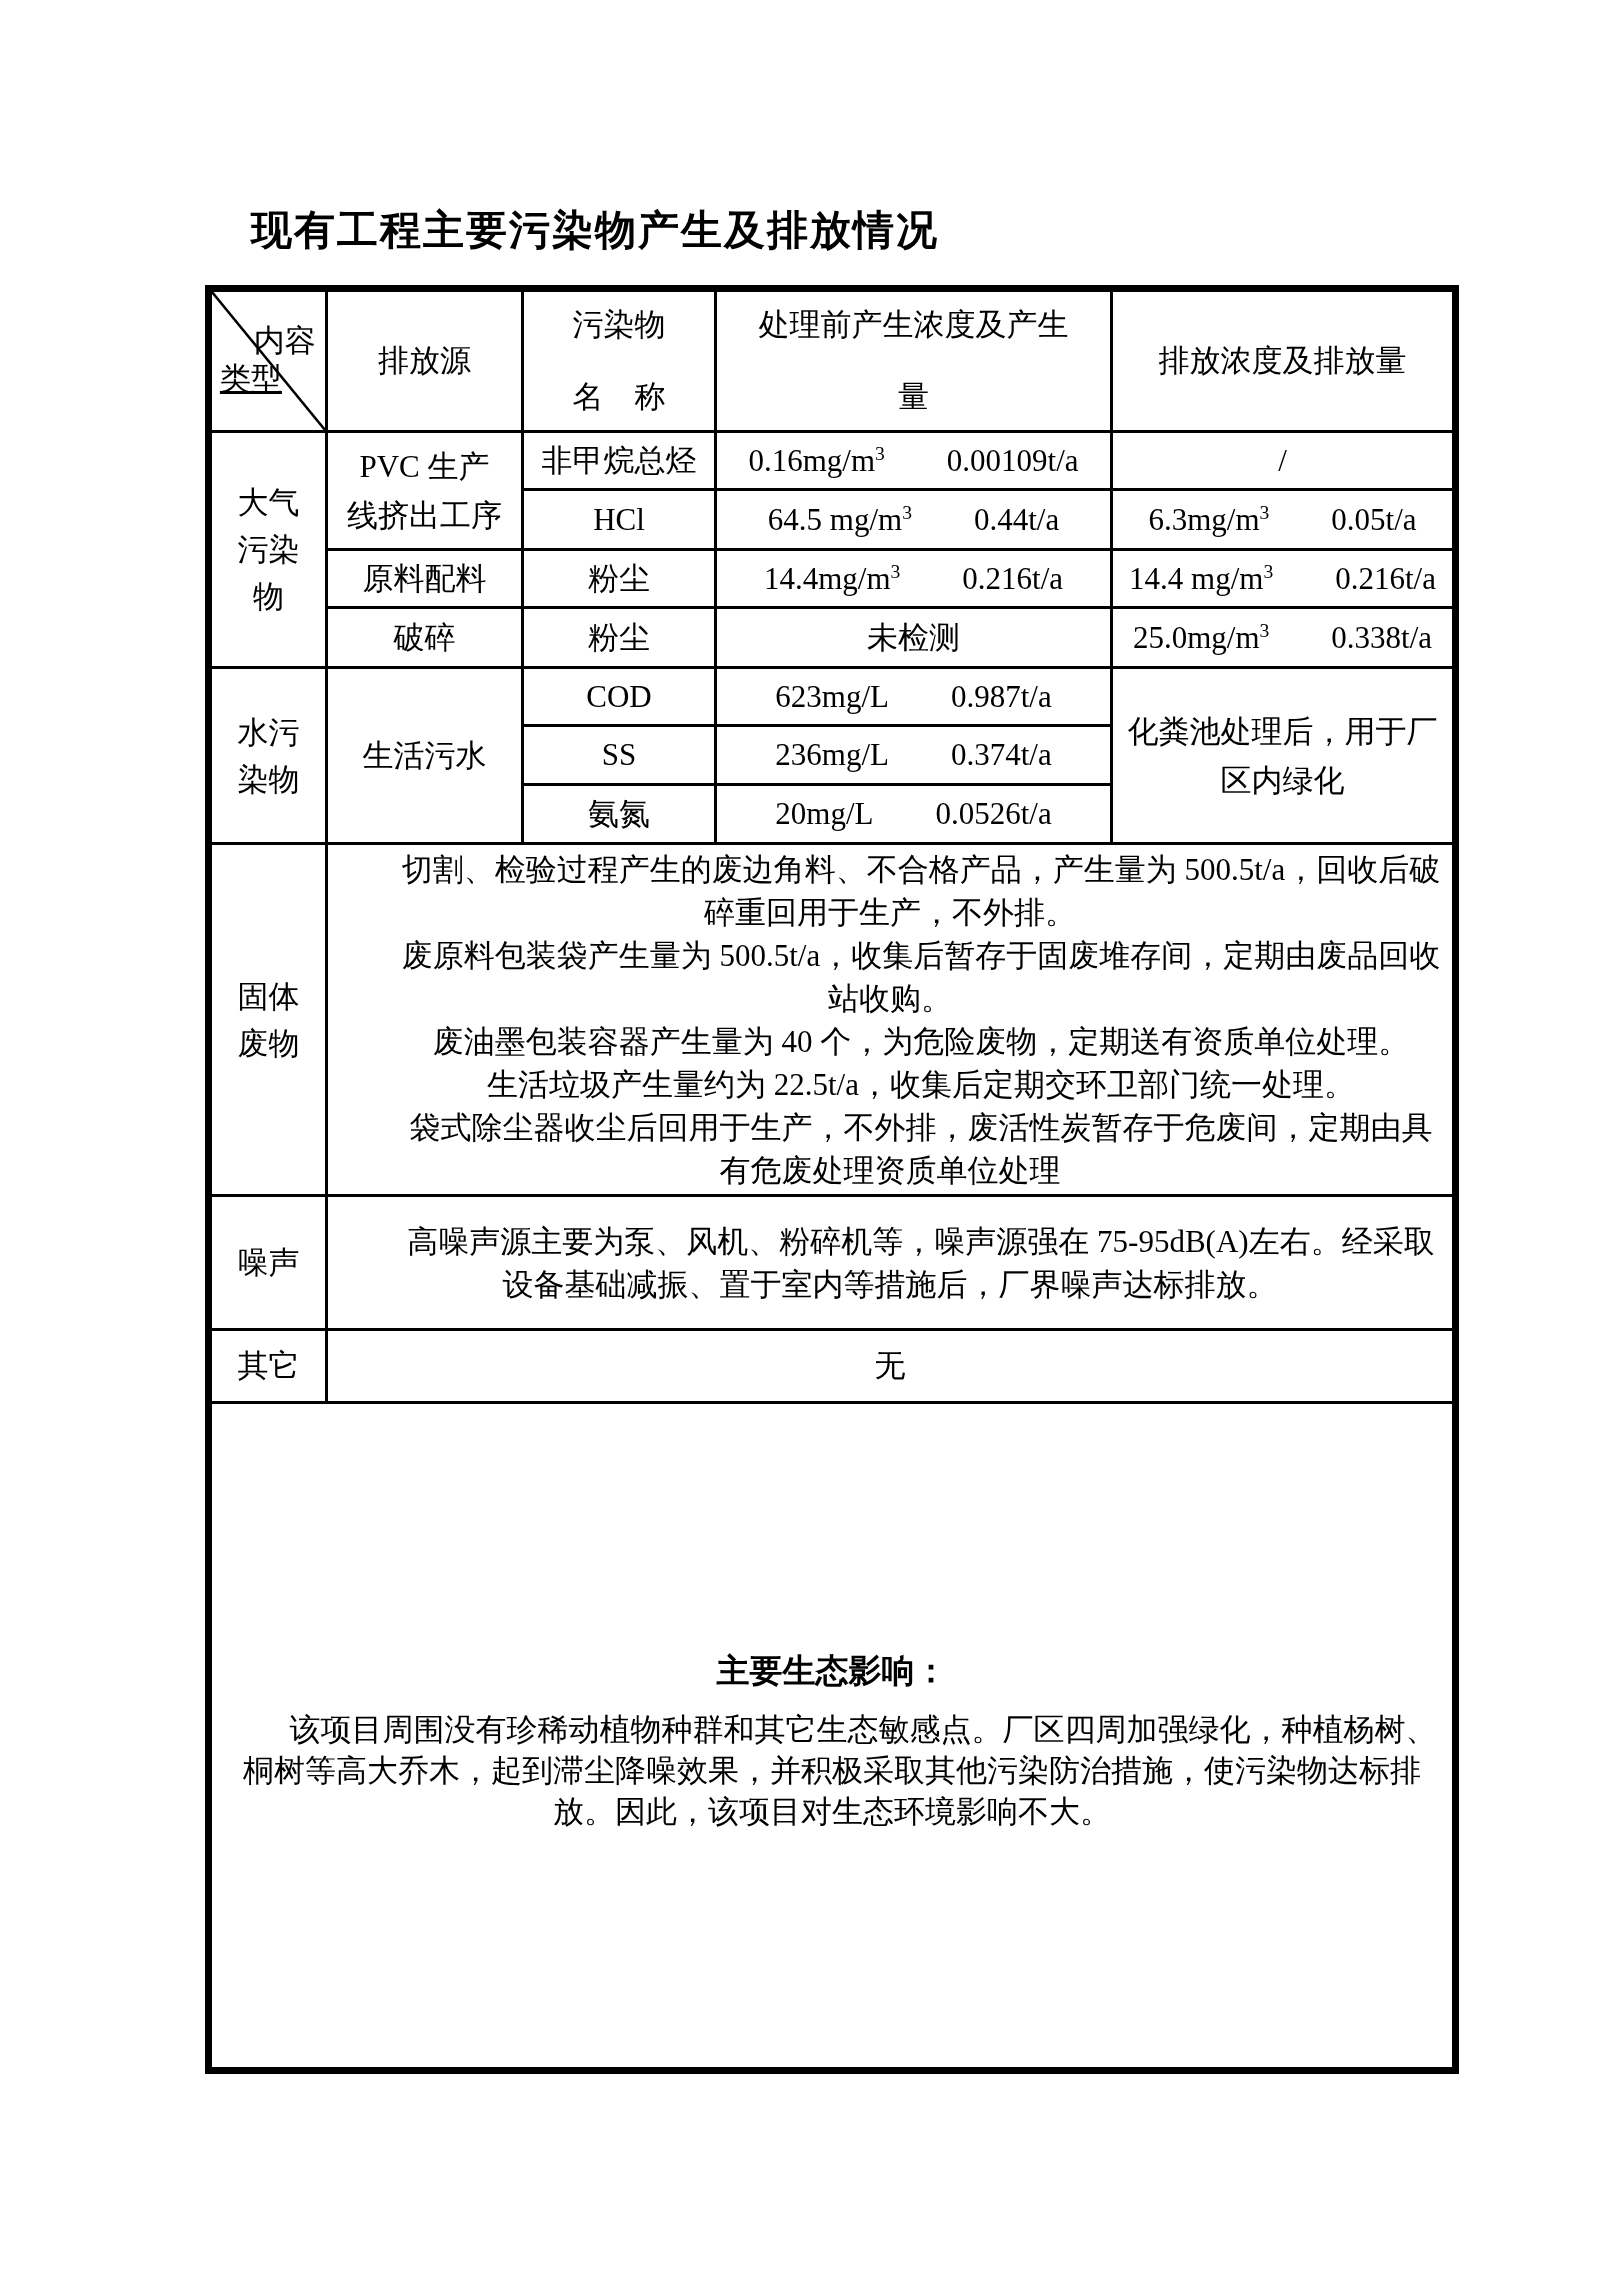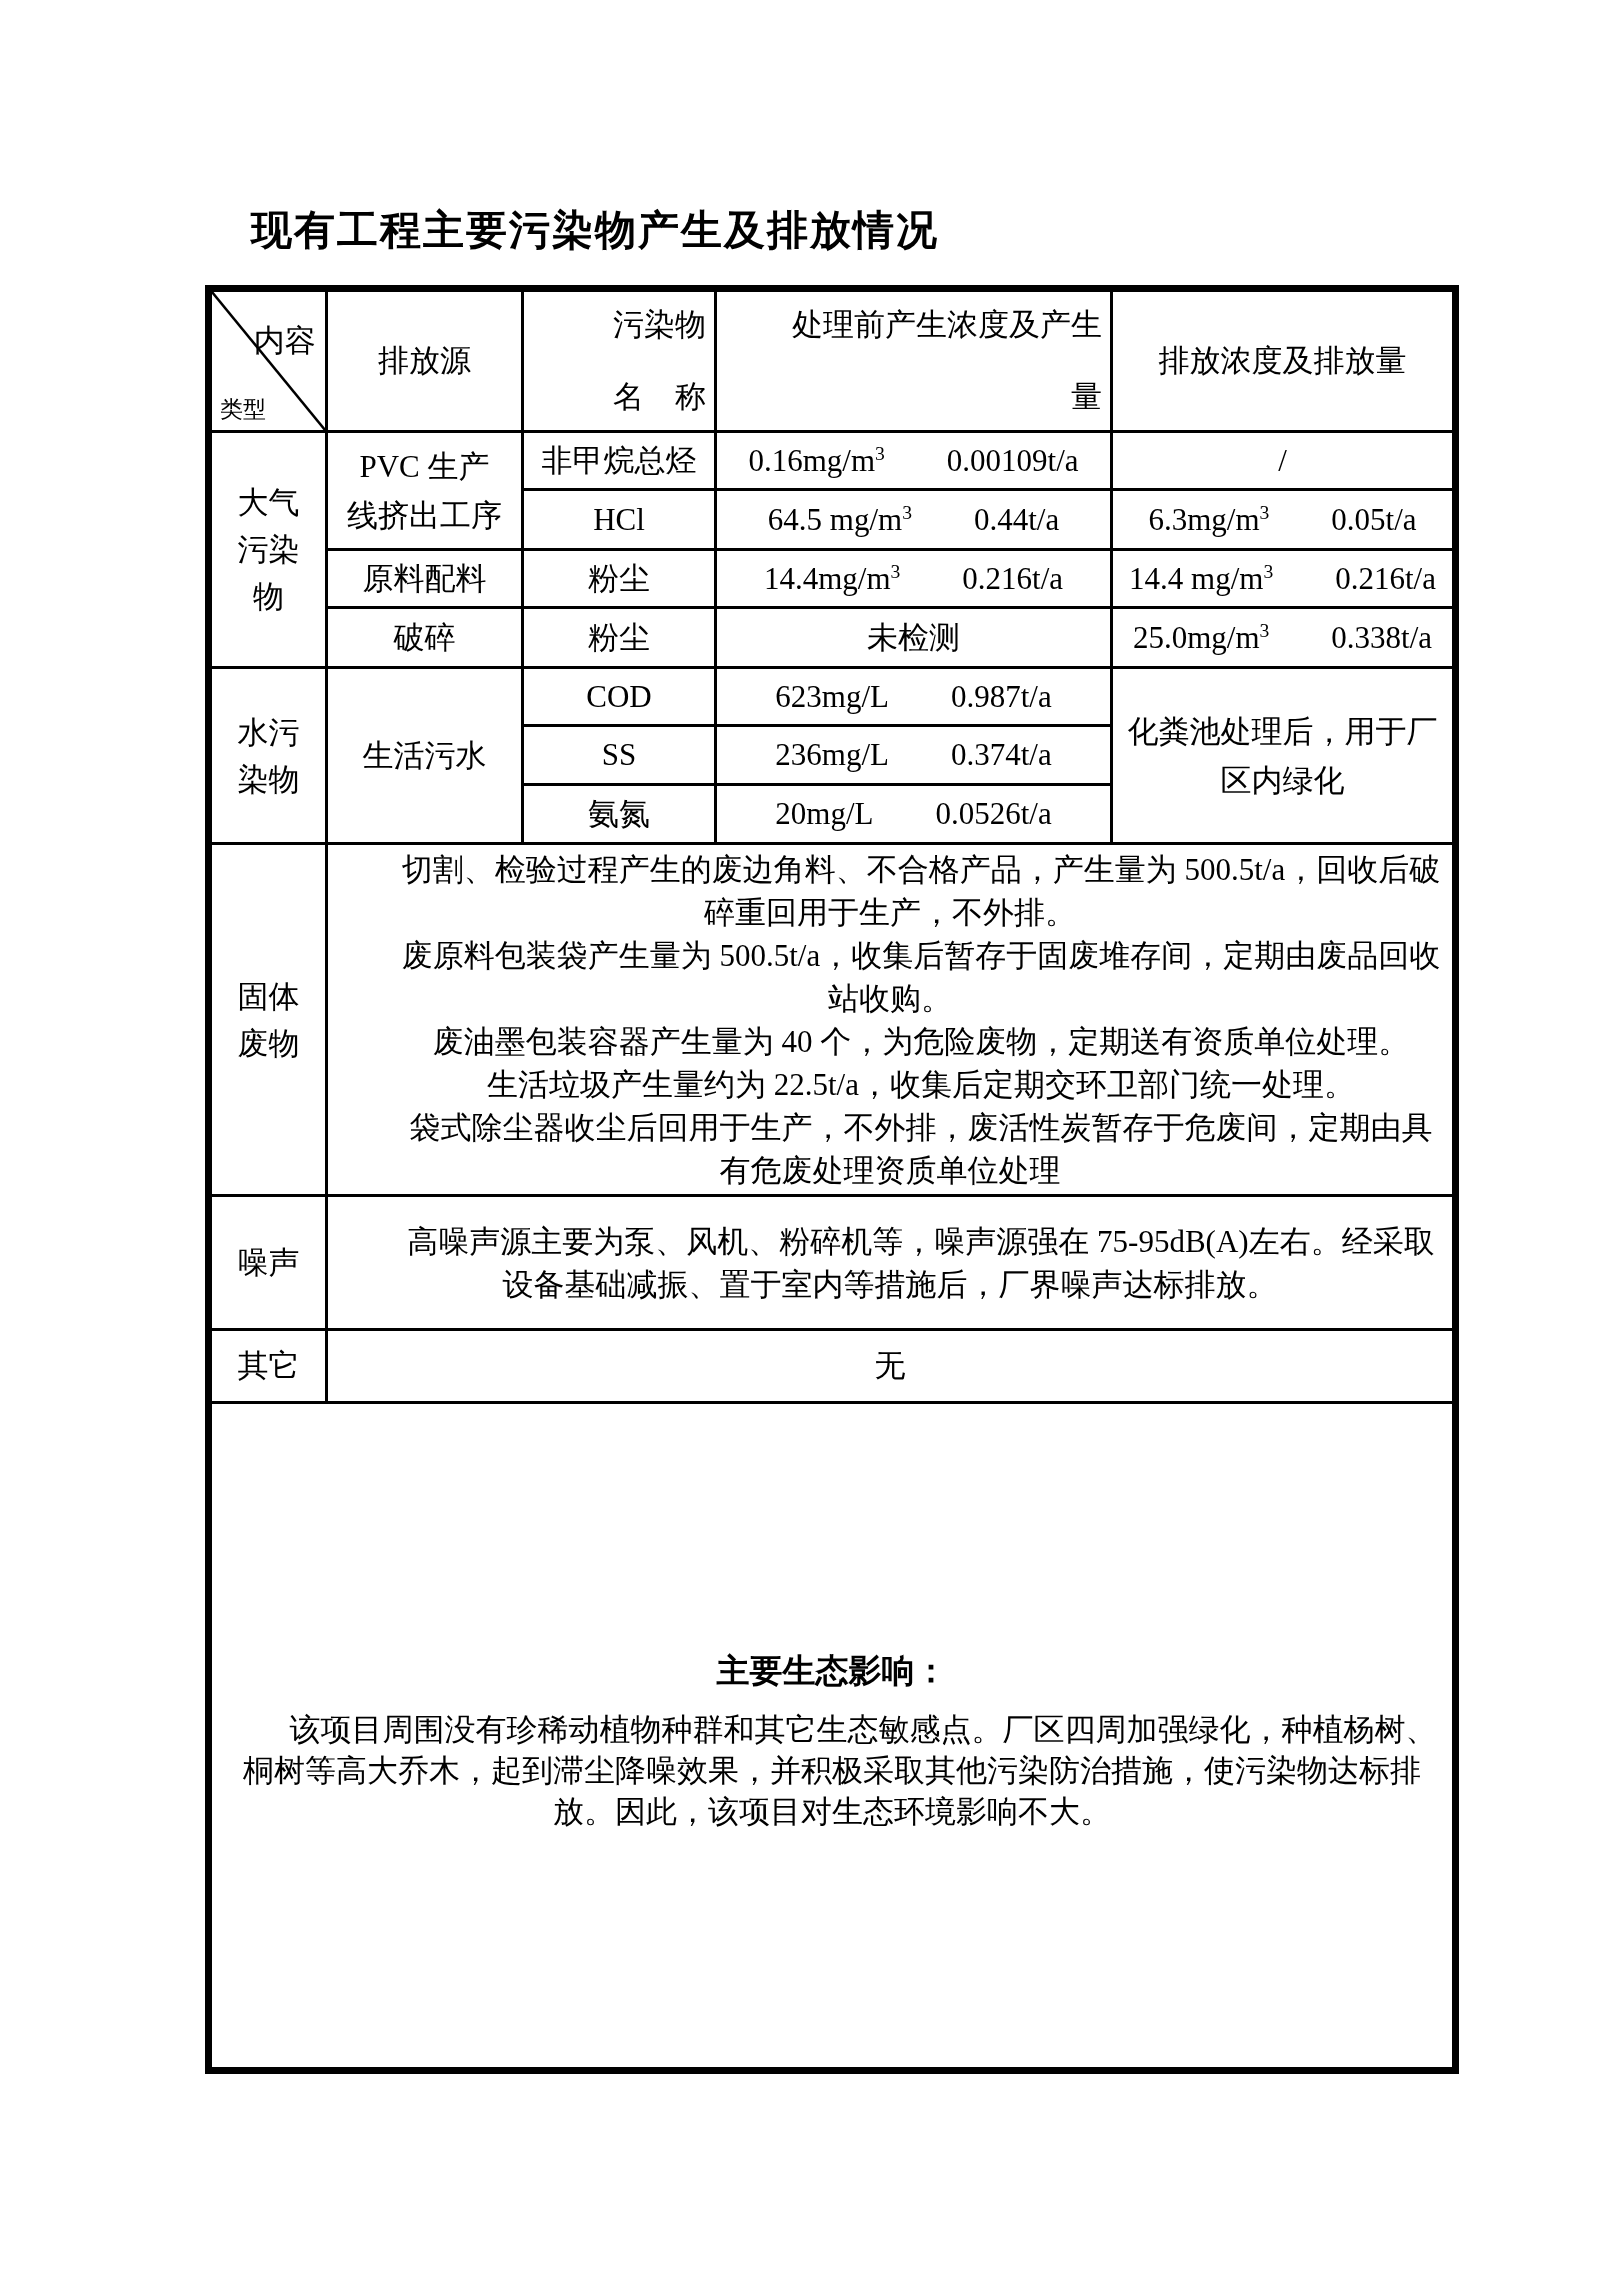--- a/index.html
+++ b/index.html
@@ -50,21 +50,20 @@
     word-break: break-word;
   }
   .stack { line-height: 47px; }
   .twolines { line-height: 49px; }
   .spread {
     display: flex;
     flex-direction: column;
     justify-content: center;
     gap: 38px;
     line-height: 1.1;
-    align-items: flex-end;
   }
   .pair {
     display: flex;
     justify-content: center;
     align-items: flex-end;
     gap: 62px;
     white-space: nowrap;
   }
   .pair sup {
     font-size: 19.6px;
@@ -110,23 +109,24 @@
     display: block;
   }
   .corner-top {
     position: absolute;
     top: 27.5px;
     right: 9.2px;
     font-size: 31px;
   }
   .corner-bottom {
     position: absolute;
-    bottom: 5px;
+    bottom: 30px;
     left: 7.9px;
-    font-size: 23px;
+    font-size: 31px;
+    text-decoration: underline;
   }
   .page-number {
     position: absolute;
     left: 0;
     top: 2126px;
     width: 1623px;
     text-align: center;
     font-size: 27.5px;
   }
 </style>

